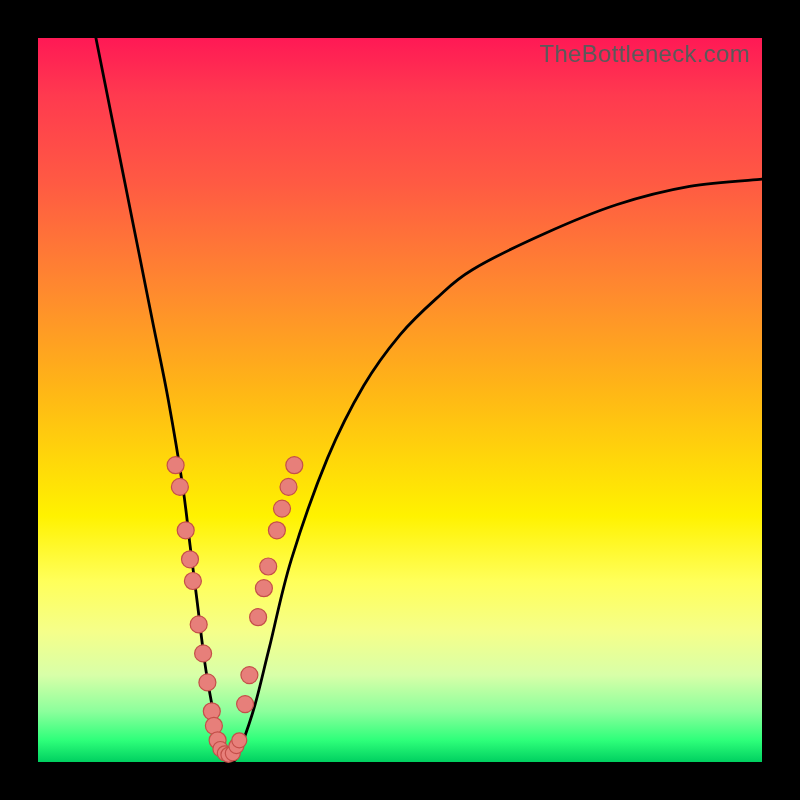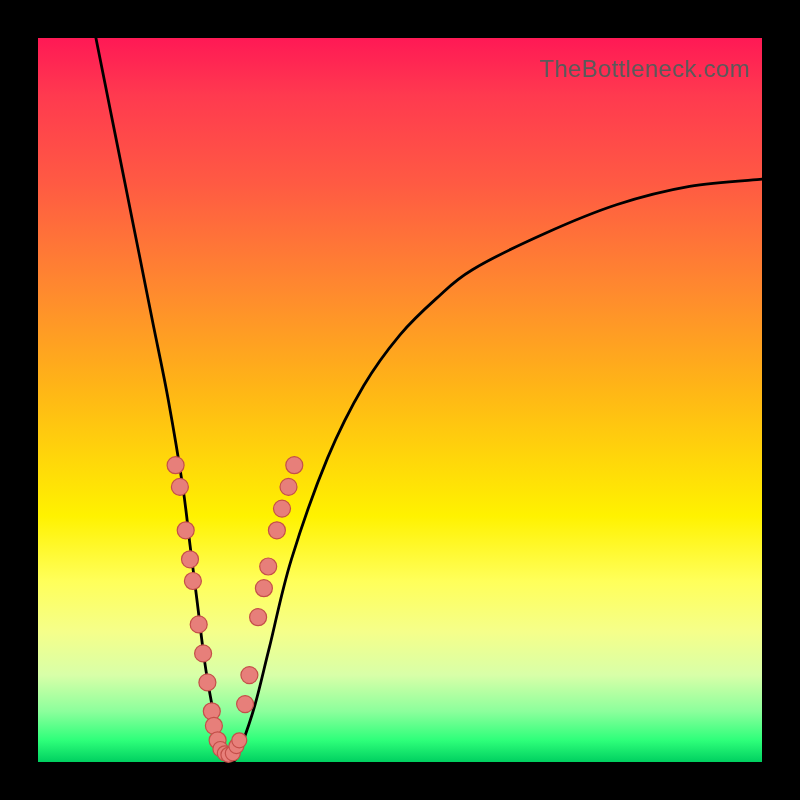--- a/index.html
+++ b/index.html
@@ -36,21 +36,21 @@
       #ffff5a 75%,
       #f5ff8a 82%,
       #d8ffa8 88%,
       #8cff9c 93%,
       #2eff7a 97%,
       #00d060 100%
     );
   }
   .watermark {
     position: absolute;
-    top: 17px;
+    top: 2px;
     right: 12px;
     color: #5a5a5a;
     font-size: 24px;
     font-weight: 400;
     letter-spacing: 0.3px;
     user-select: none;
   }
   svg.curve {
     position: absolute;
     left: 0;

